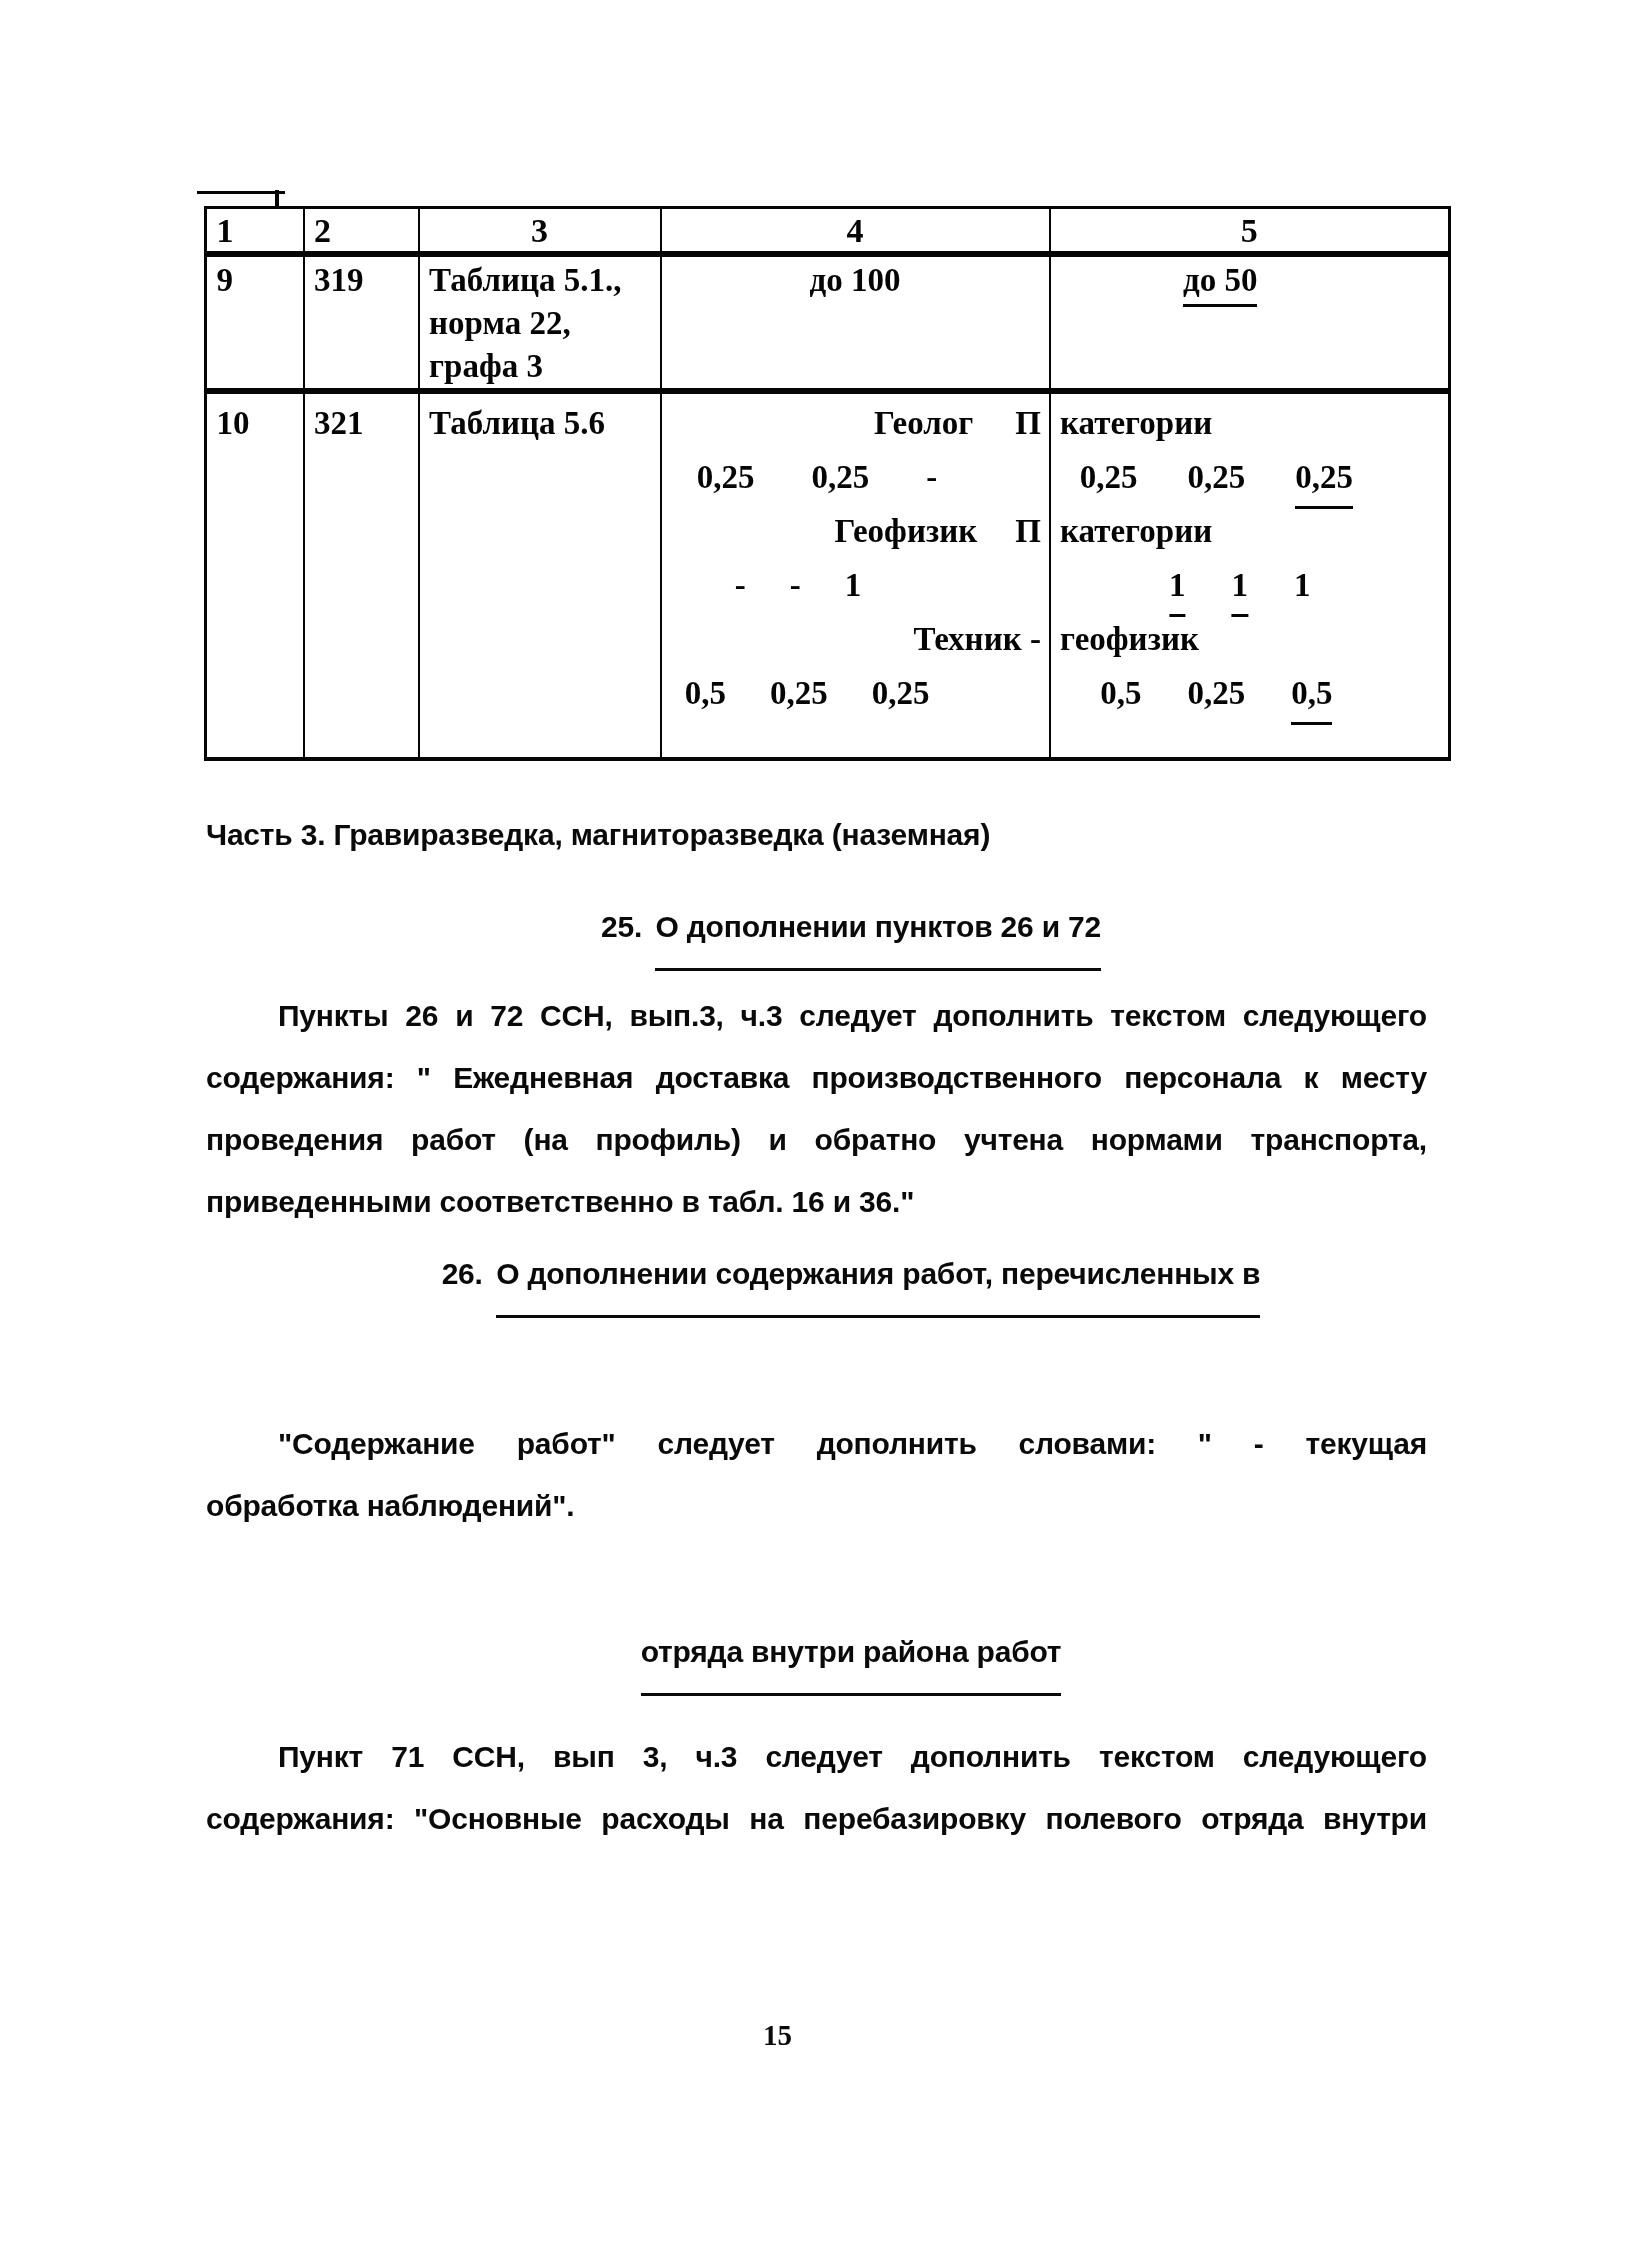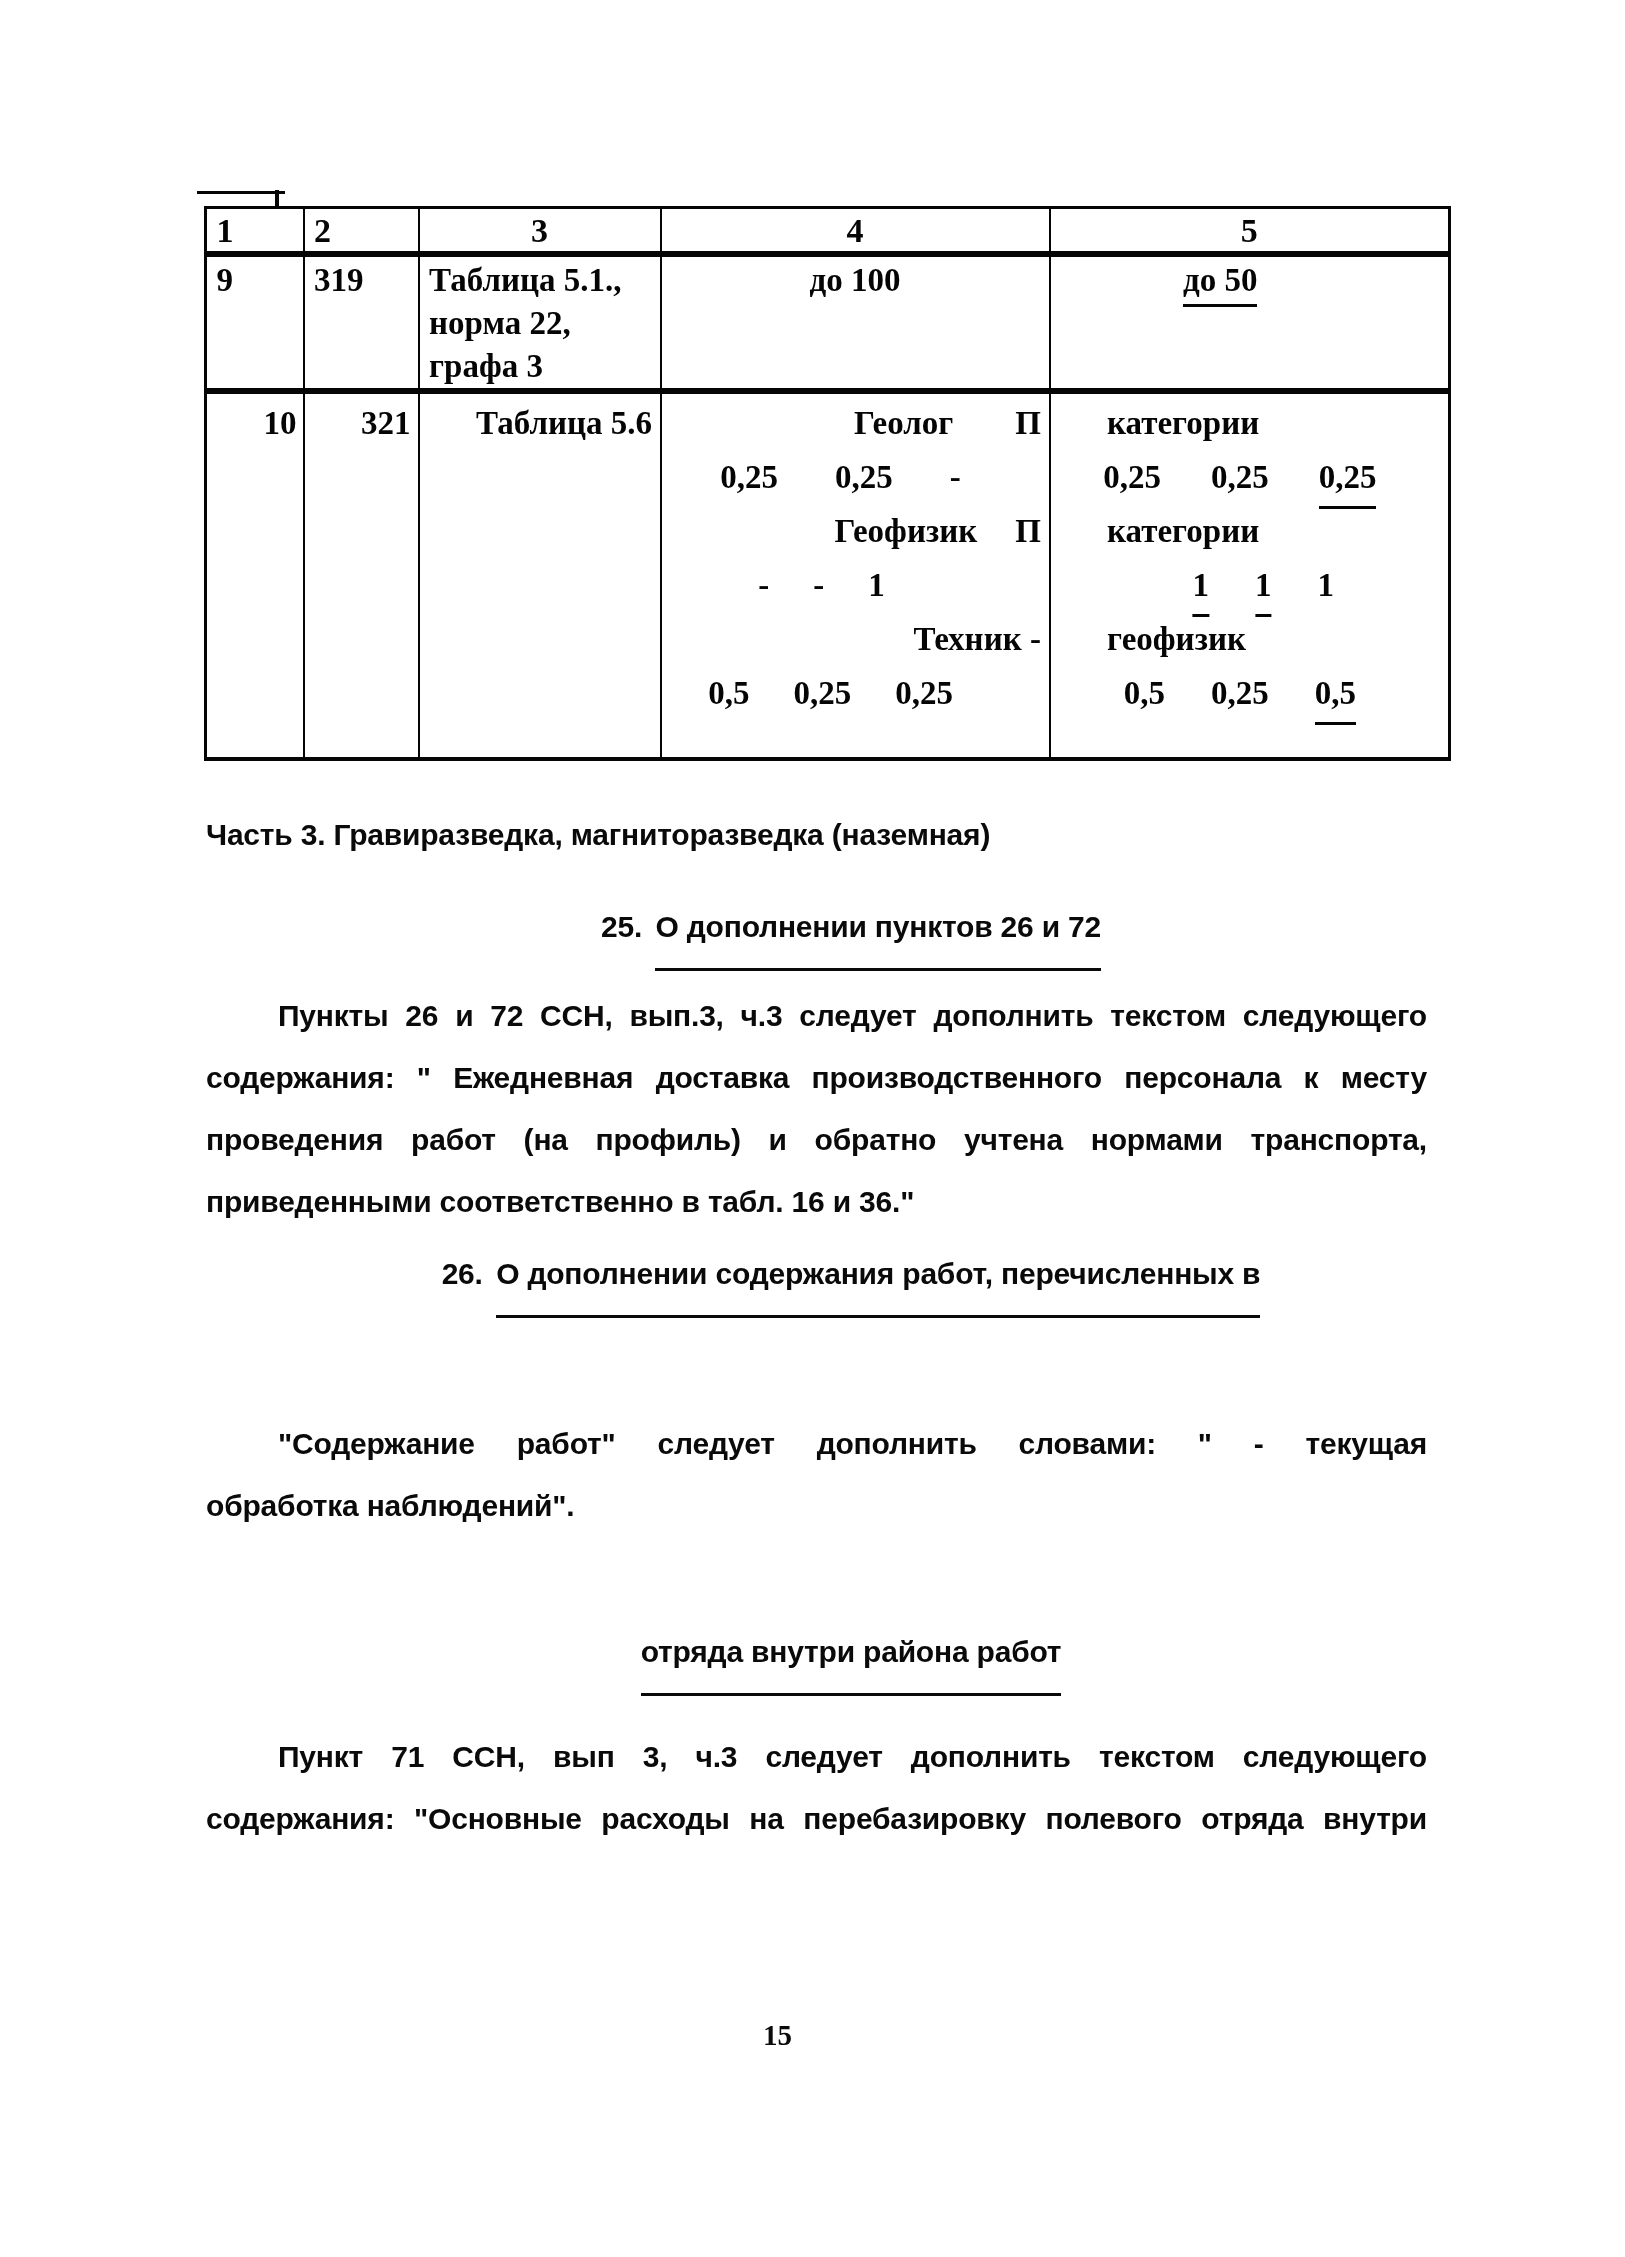--- a/index.html
+++ b/index.html
@@ -38,21 +38,21 @@
     line-height: 40px;
     font-size: 34px;
     font-weight: 700;
     text-align: center;
   }
   table.norm thead th:nth-child(1),
   table.norm thead th:nth-child(2) { text-align: left; padding-left: 9.6px; }
   tr.row-9 td  { border-bottom: 6.7px solid #050505; height: 129px; }
   tr.row-10 td { border-bottom: 4.8px solid #050505; height: 368px; }
   tr.row-9  .tline { height: 43px; line-height: 43px; }
-  tr.row-10 .tline { height: 54px; line-height: 54px; margin-left: 47px; }
+  tr.row-10 .tline { height: 54px; line-height: 54px; }
   .tline { display: flex; align-items: baseline; }
   .tline.al { justify-content: flex-start; padding-left: 9.6px; }
   .tline.ac { justify-content: center; }
   .tline.ar { justify-content: flex-end; padding-right: 7.6px; }
   .tu { border-bottom: 3.8px solid #050505; padding-bottom: 1.9px; }
 
   
   .artifact { position:absolute; background:#050505; }
 
   
@@ -156,21 +156,21 @@
               <div class="tline al">
                 <span>321</span>
               </div>
             </td>
             <td>
               <div class="tline al">
                 <span>Таблица 5.6</span>
               </div>
             </td>
             <td>
-              <div class="tline ar" style="column-gap: 62px;">
+              <div class="tline ar" style="column-gap: 42px;">
                 <span>Геолог</span>
                 <span>П</span>
               </div>
               <div class="tline ac" style="column-gap: 57px; transform: translateX(-38px);">
                 <span>0,25</span>
                 <span>0,25</span>
                 <span>-</span>
               </div>
               <div class="tline ar" style="column-gap: 38px;">
                 <span>Геофизик</span>

